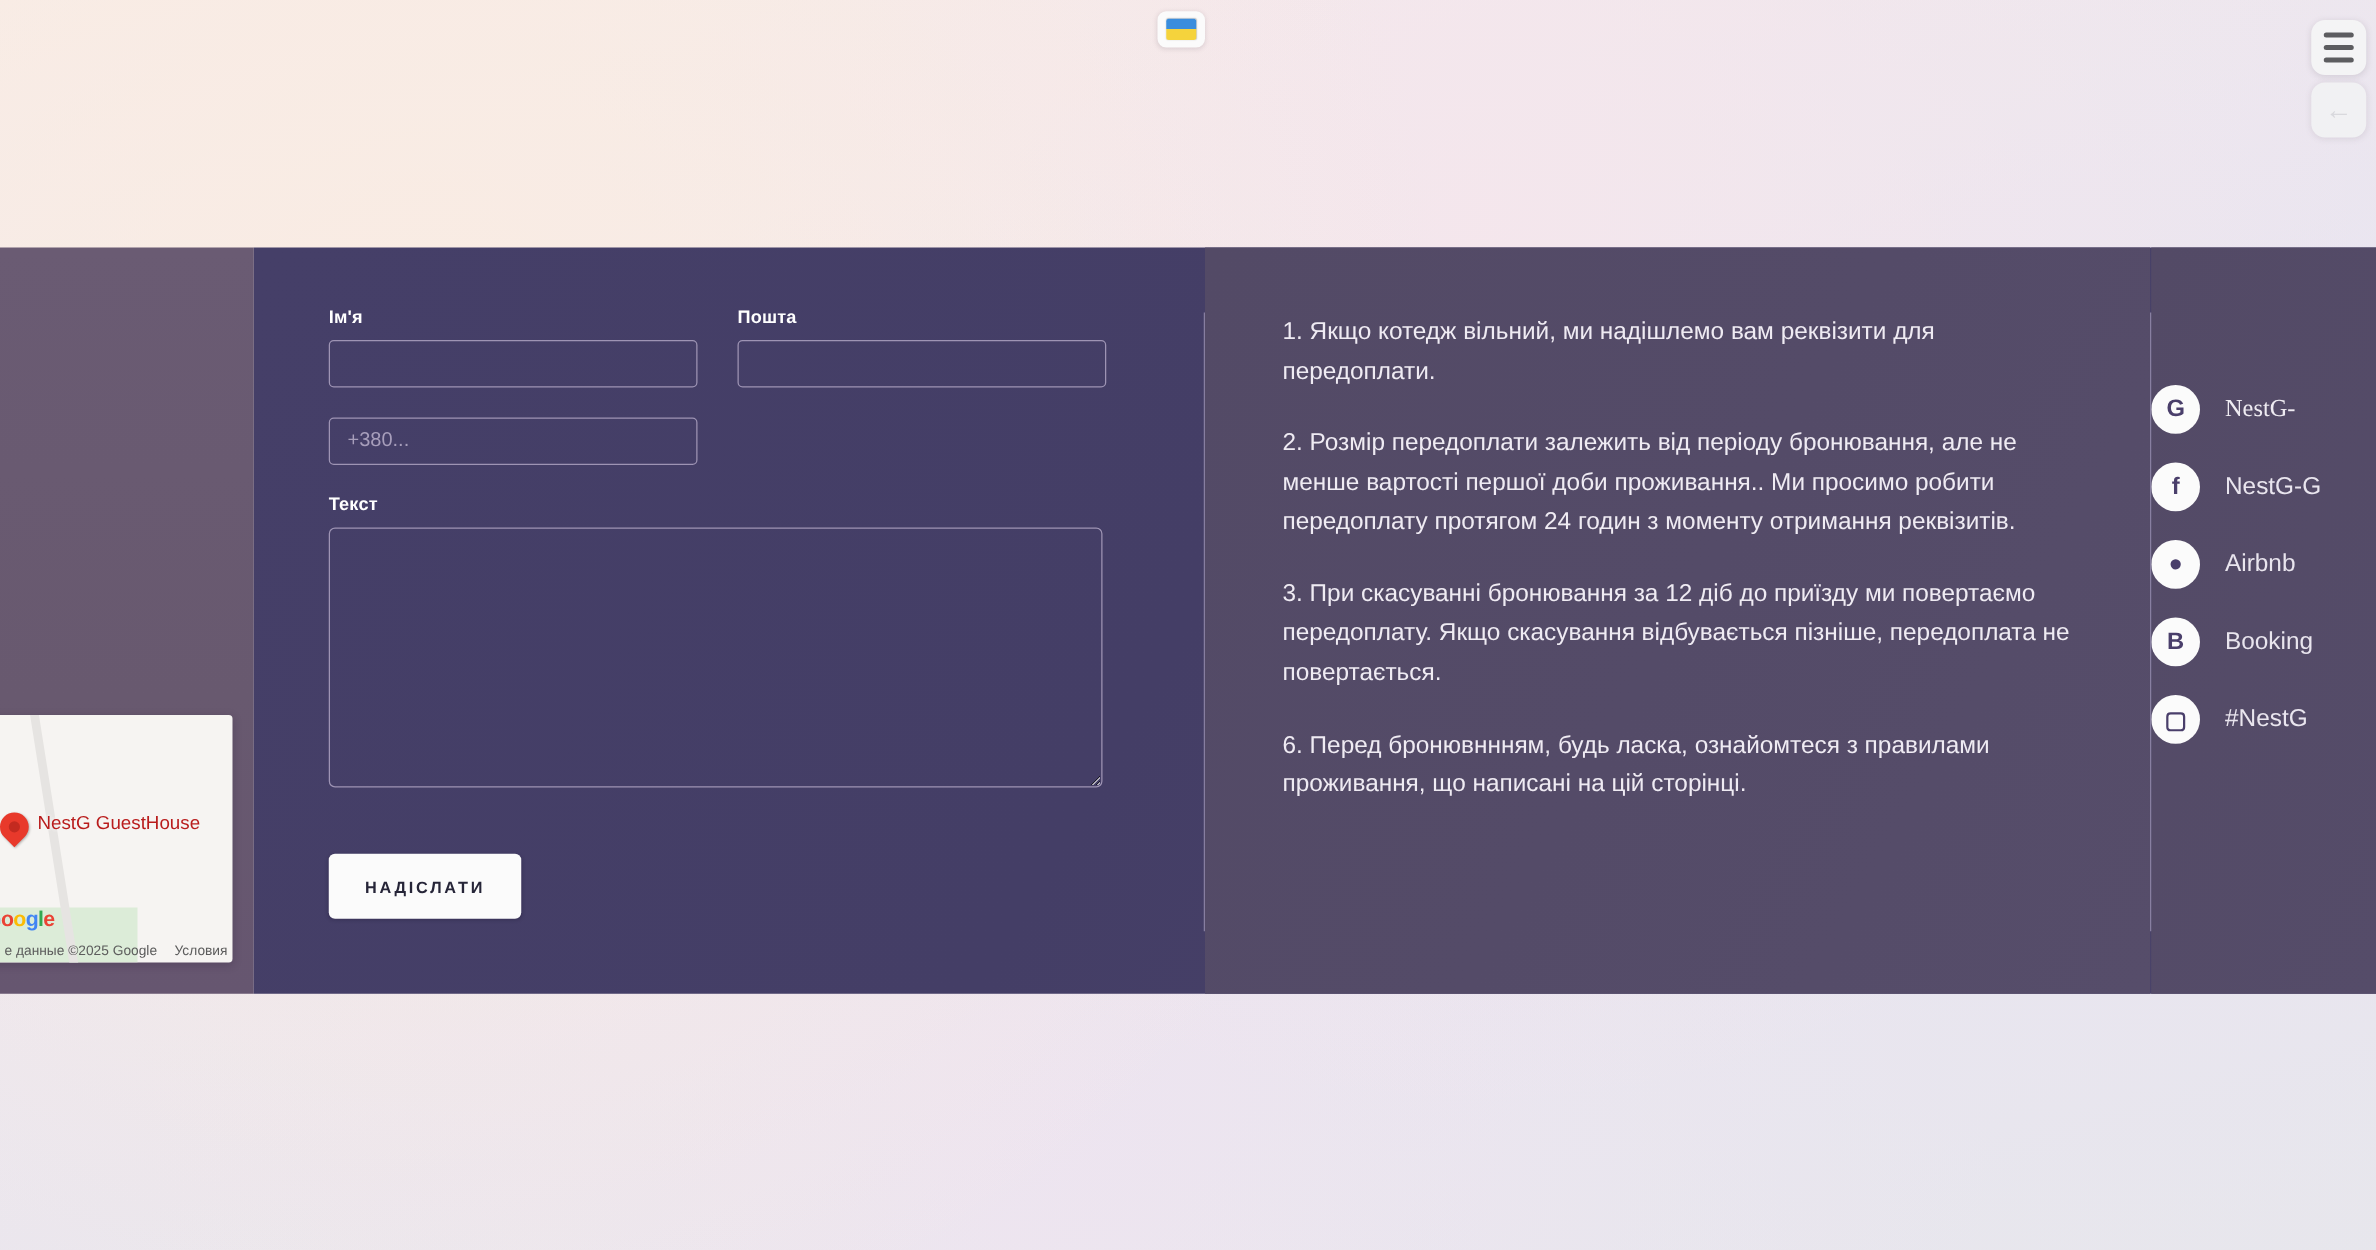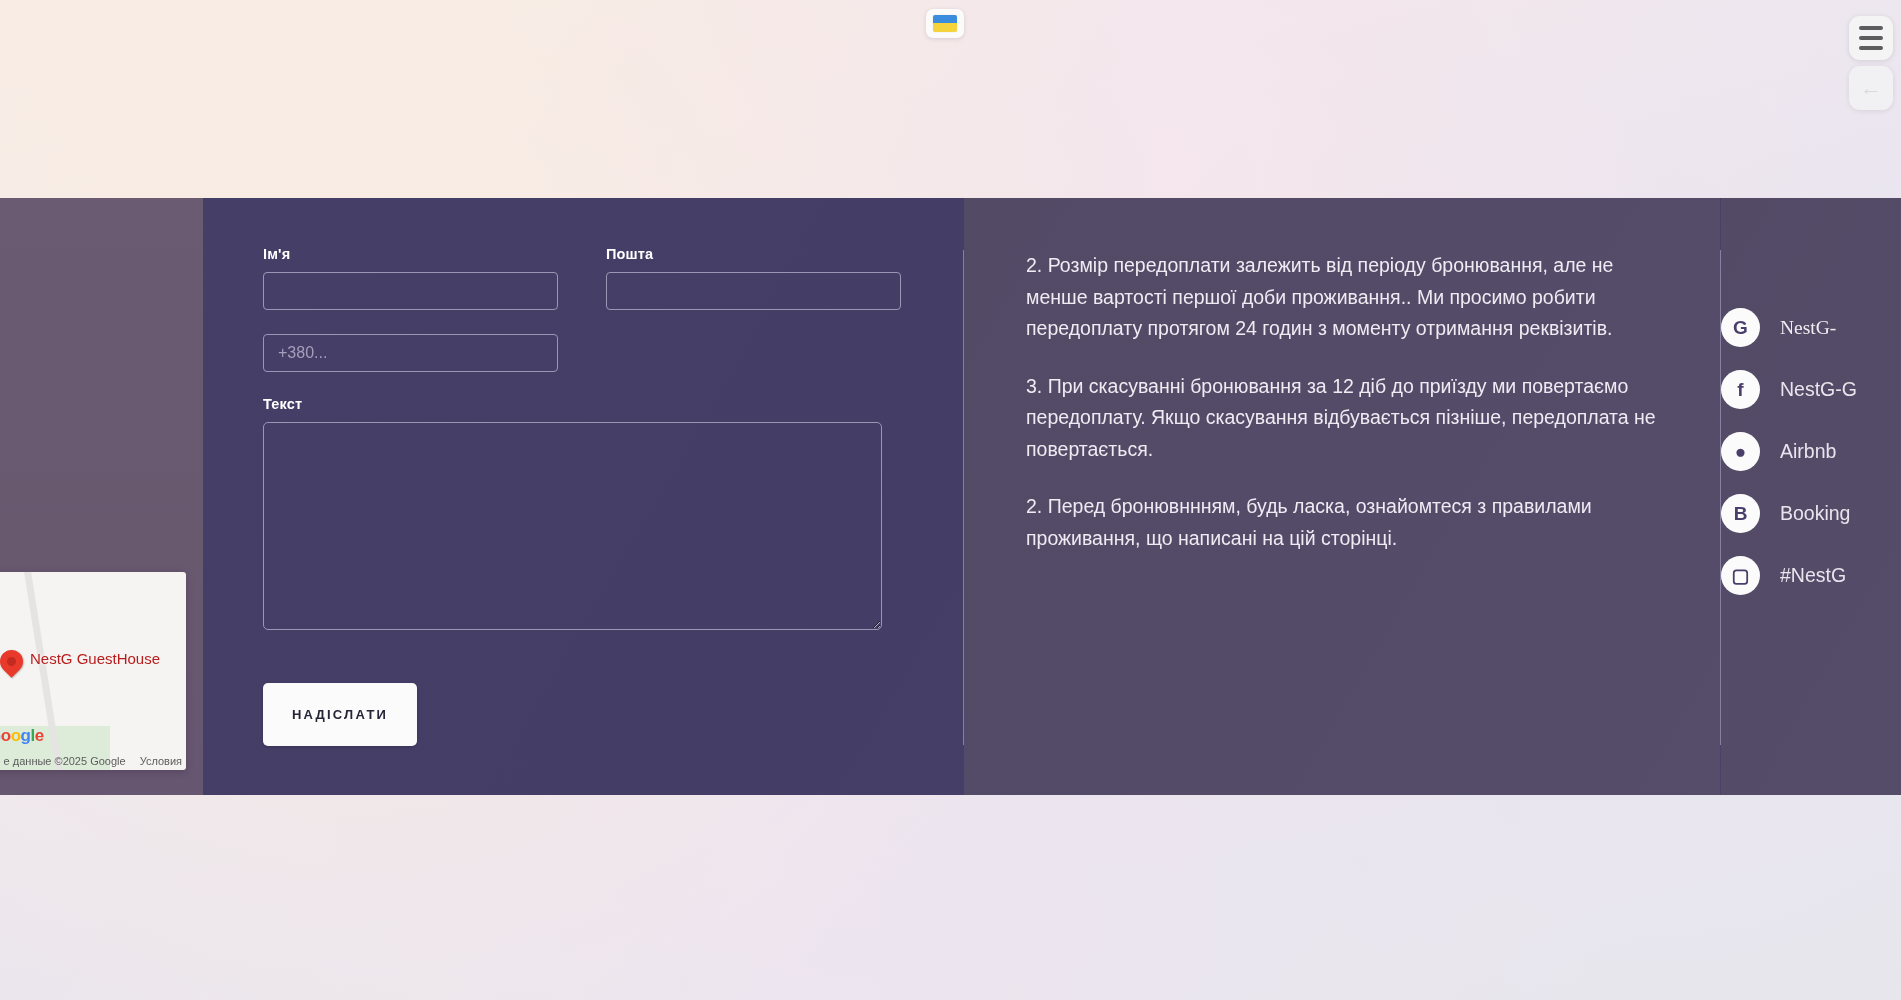--- a/index.html
+++ b/index.html
@@ -130,21 +130,21 @@
 
   .form-panel {
     flex: 1 1 auto;
     background: linear-gradient(120deg, #453f68 0%, #443e66 45%, #4a4369 100%);
     position: relative;
     display: flex;
   }
 
   .form-col { width: 760px; flex: 0 0 760px; padding: 48px 0 0 60px; }
 
-  .field-row { display: flex; gap: 48px; }
+  .field-row { display: flex; gap: 32px; }
   .field { margin-bottom: 24px; }
   .field-label {
     font-size: 14.5px; font-weight: 700; color: #ffffff;
     margin-bottom: 10px; letter-spacing: .15px;
   }
   .text-input {
     width: 295px; height: 38px;
     background: transparent;
     border: 1px solid #9e94b4;
     border-radius: 4px;
@@ -163,21 +163,21 @@
     color: #fff;
     font-family: "Liberation Sans", sans-serif;
     font-size: 16px;
     padding: 10px 14px;
     resize: vertical;
     outline: none;
     display: block;
   }
   .submit-btn {
     margin-top: 29px;
-    width: 154px; height: 63px;
+    width: 154px; height: 52px;
     background: #fbfbfb;
     border: none; border-radius: 5px;
     color: #262538;
     font-family: "Liberation Sans", sans-serif;
     font-size: 13px; font-weight: 700; letter-spacing: 2.2px;
     cursor: pointer;
     box-shadow: 0 1px 3px rgba(20,10,35,0.25);
   }
 
   .divider {
@@ -289,23 +289,24 @@
         <div class="field-label">Текст</div>
         <textarea class="text-area" style=""></textarea>
       </div>
 
       <button class="submit-btn">НАДІСЛАТИ</button>
     </div>
 
     <div class="divider"></div>
 
     <div class="rules-col">
+      <p class="rule">1. Якщо котедж вільний, ми надішлемо вам реквізити для передоплати.</p>
       <p class="rule"> 2. Розмір передоплати залежить від періоду бронювання, але не менше вартості першої доби проживання.. Ми просимо робити передоплату протягом 24 годин з моменту отримання реквізитів.</p>
       <p class="rule"> 3. При скасуванні бронювання за 12 діб до приїзду ми повертаємо передоплату. Якщо скасування відбувається пізніше, передоплата не повертається.</p>
-      <p class="rule"> 2. Перед бронювннням, будь ласка, ознайомтеся з правилами проживання, що написані на цій сторінці.</p>
+      <p class="rule"> 6. Перед бронювннням, будь ласка, ознайомтеся з правилами проживання, що написані на цій сторінці.</p>
     </div>
 
     <div class="divider"></div>
 
     <div class="social-col">
       <div class="social-item">
         <span class="social-icon">G</span>
         <span class="social-label serif">NestG-</span>
       </div>
       <div class="social-item">

